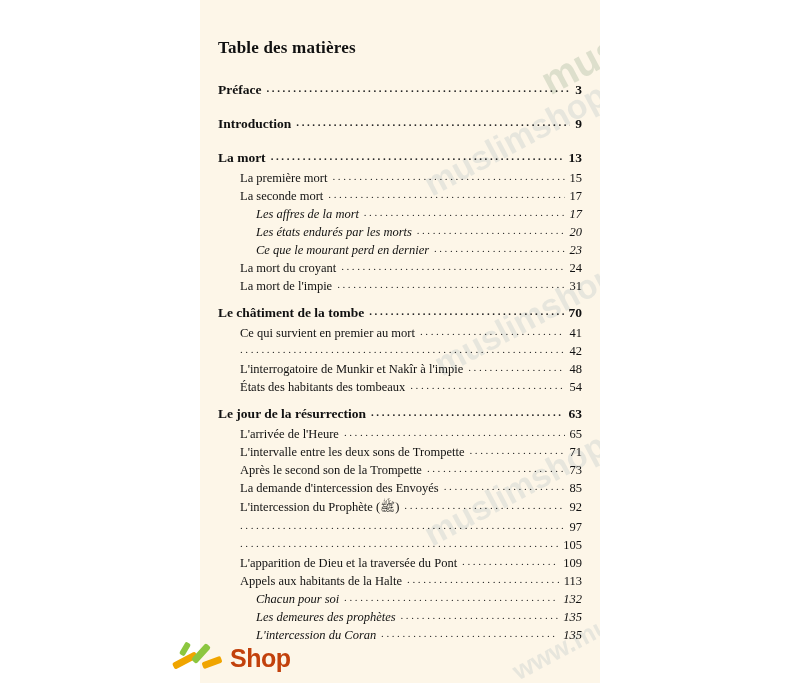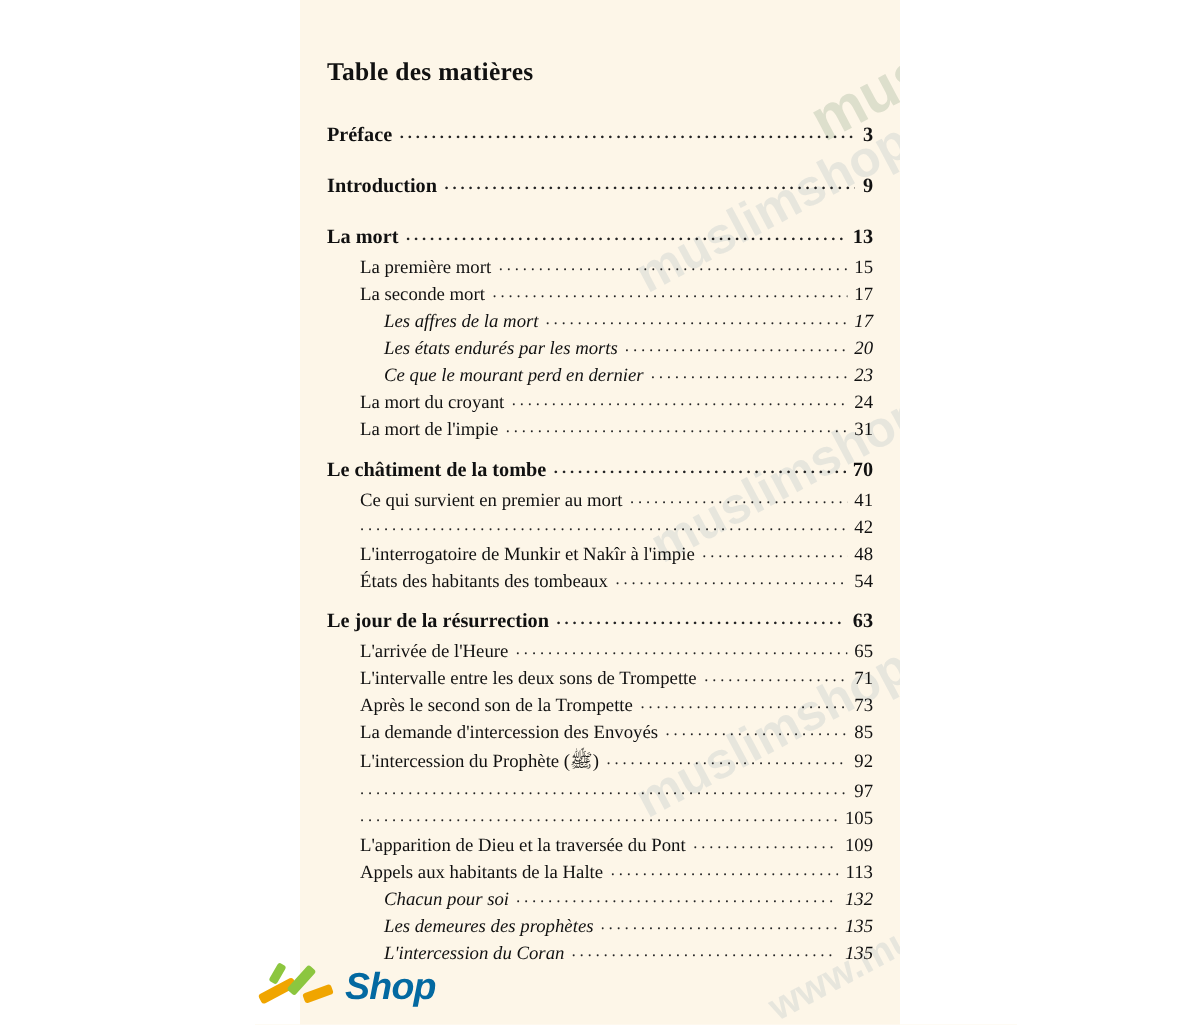--- a/index.html
+++ b/index.html
@@ -76,20 +76,21 @@
     font-size: 12.5px;
     margin: 3px 0 3px 0;
     padding-left: 22px;
   }
 
   .lvl-3 {
     font-size: 12.5px;
     font-style: italic;
     margin: 3px 0 3px 0;
     padding-left: 38px;
+    align-items: center;
   }
 
   .spacer-top { margin-top: 18px; }
 
   
   .wm {
     position: absolute;
     color: rgba(120, 150, 170, 0.16);
     font-family: "Liberation Sans", sans-serif;
     font-weight: bold;
@@ -124,23 +125,22 @@
     display: block;
     border-radius: 2px;
   }
   .logo .s1 { width: 26px; height: 7px; background: #f0a500; left: 0; top: 14px; transform: rotate(-28deg); }
   .logo .s2 { width: 22px; height: 7px; background: #8cc63f; left: 18px; top: 7px; transform: rotate(-48deg); }
   .logo .s3 { width: 20px; height: 7px; background: #f0a500; left: 30px; top: 16px; transform: rotate(-20deg); }
   .logo .s4 { width: 14px; height: 6px; background: #8cc63f; left: 6px; top: 3px; transform: rotate(-60deg); }
   .logo .shop-text {
     font-family: "Liberation Sans", sans-serif;
     font-weight: bold;
-    font-style: italic;
     font-size: 25px;
-    color: #0369a1;
+    color: #c2410c;
     margin-left: 2px;
     letter-spacing: -0.5px;
   }
 </style>
 </head>
 <body>
 
 <div class="page">
 
   <div class="wm w1">muslimshop</div>

